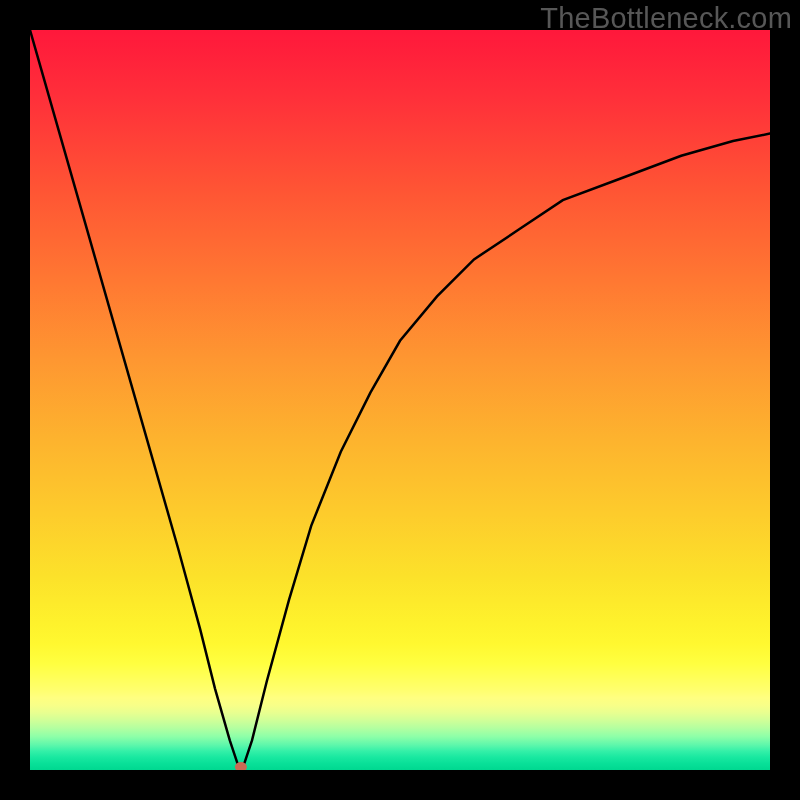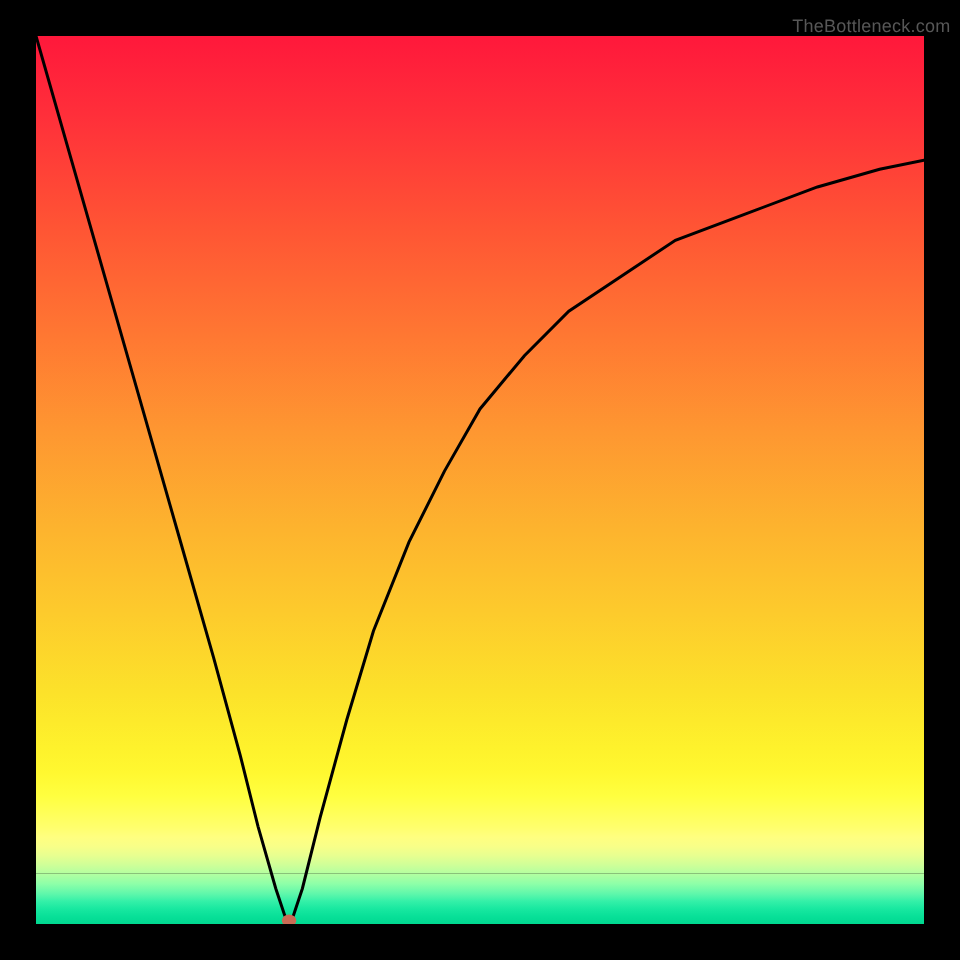--- a/index.html
+++ b/index.html
@@ -11,24 +11,24 @@
     font-family: Arial, Helvetica, sans-serif;
   }
   .frame {
     width: 800px;
     height: 800px;
     background: #000;
     position: relative;
   }
   .watermark {
     position: absolute;
-    top: 14px;
+    top: 2px;
     right: 8px;
     color: #575757;
-    font-size: 15px;
+    font-size: 29px;
     font-weight: 400;
     letter-spacing: 0.2px;
     z-index: 10;
   }
   .plot-area {
     position: absolute;
     left: 30px;
     top: 30px;
     width: 740px;
     height: 740px;

